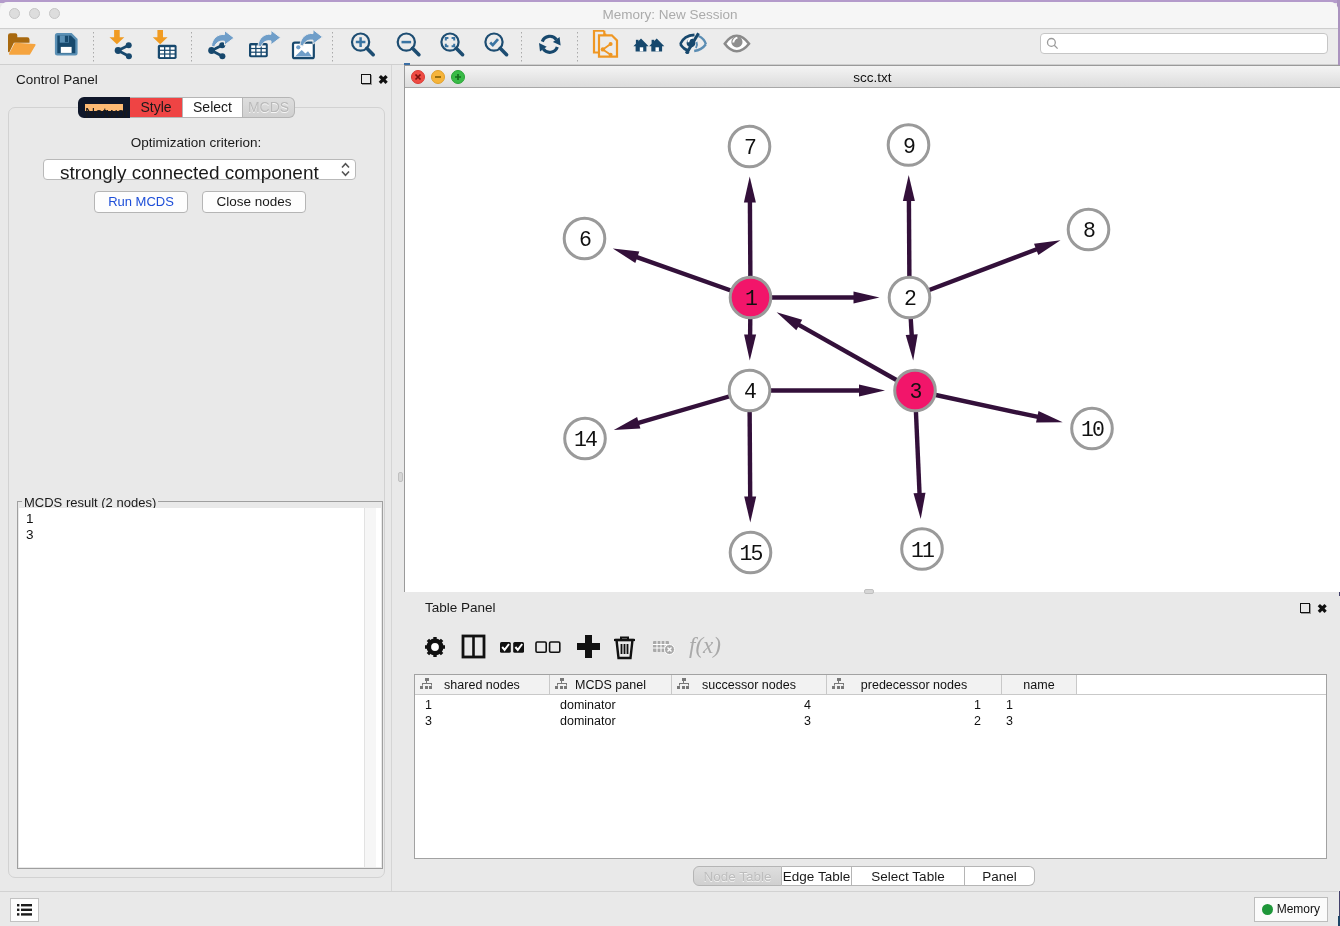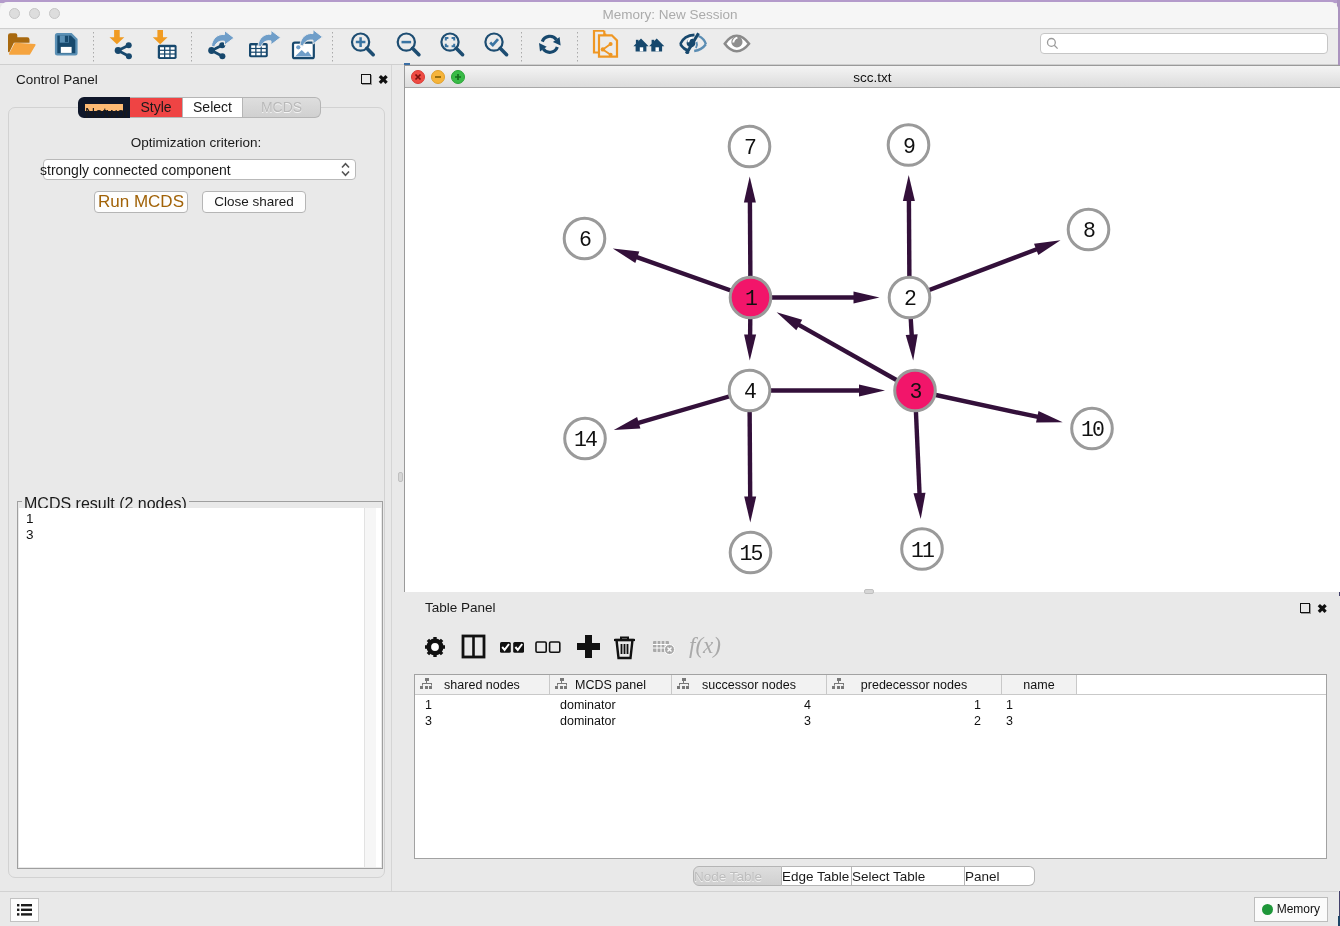--- a/index.html
+++ b/index.html
@@ -164,36 +164,36 @@
 <div class="abs" style="left:16px;top:72px;font-size:13.5px;color:#1a1a1a">Control Panel</div>
 <div class="hdrbtn" style="left:361px"></div>
 <div class="hdrx" style="left:378px;top:72px">✖</div>
 
 <div class="abs" style="left:8px;top:107px;width:377px;height:771px;border:1px solid #d2d2d2;border-radius:7px;background:#e9e9e9"></div>
 
 <div id="cptabs" class="abs" style="left:78px;top:97px;height:21px;display:flex;font-size:14px;color:#1a1a1a;text-align:center;line-height:19px">
 <div style="width:52px;background:#fdba74;border:7px solid #0f172a;border-radius:6px 0 0 6px">Network</div>
 <div style="width:53px;background:#ef4444;border:1px solid #b5b5b5;border-left:none">Style</div>
 <div style="width:60px;background:#fff;border:1px solid #b5b5b5;border-left:none">Select</div>
-<div style="width:78px;background:linear-gradient(#dedede,#d0d0d0);border:1px solid #b5b5b5;border-left:none;border-radius:0 6px 6px 0;color:#b9b9b9;text-shadow:0 1px 0 #f5f5f5">MCDS</div>
+<div style="width:52px;background:linear-gradient(#dedede,#d0d0d0);border:1px solid #b5b5b5;border-left:none;border-radius:0 6px 6px 0;color:#b9b9b9;text-shadow:0 1px 0 #f5f5f5">MCDS</div>
 </div>
 <div class="abs" style="left:0;top:135px;width:392px;text-align:center;font-size:13.5px;color:#1a1a1a">Optimization criterion:</div>
 
 <div class="abs" style="left:43px;top:159px;width:313px;height:21px;background:#fff;border:1px solid #b9b9b9;border-radius:4px"></div>
-<div class="abs" style="left:40px;top:162px;font-size:14px;color:#1a1a1a">strongly connected component</div>
+<div class="abs" style="left:60px;top:162px;font-size:19px;color:#1a1a1a">strongly connected component</div>
 <svg class="abs" style="left:340px;top:162px" width="11" height="15" viewBox="0 0 11 15">
     <path d="M2 5.5L5.5 1.7L9 5.5" fill="none" stroke="#555" stroke-width="1.6"></path>
     <path d="M2 9.5L5.5 13.3L9 9.5" fill="none" stroke="#555" stroke-width="1.6"></path>
   </svg>
 
-<div class="abs" style="left:94px;top:191px;width:94px;height:22px;background:#fdfdfd;border:1px solid #b5b5b5;border-radius:4px;text-align:center;font-size:17px;color:#a16207;line-height:20px">Run MCDS</div>
-<div class="abs" style="left:202px;top:191px;width:104px;height:22px;background:#fdfdfd;border:1px solid #b5b5b5;border-radius:4px;text-align:center;font-size:13.5px;color:#1a1a1a;line-height:20px">Close shared</div>
+<div class="abs" style="left:94px;top:191px;width:94px;height:22px;background:#fdfdfd;border:1px solid #b5b5b5;border-radius:4px;text-align:center;font-size:13px;color:#1d4ed8;line-height:20px">Run MCDS</div>
+<div class="abs" style="left:202px;top:191px;width:104px;height:22px;background:#fdfdfd;border:1px solid #b5b5b5;border-radius:4px;text-align:center;font-size:13.5px;color:#1a1a1a;line-height:20px">Close nodes</div>
 
 <div class="abs" style="left:17px;top:501px;width:366px;height:368px;border:1px solid #9f9f9f"></div>
-<div class="abs" style="left:22px;top:495px;font-size:16px;color:#1a1a1a;background:#e9e9e9;padding:0 2px">MCDS result (2 nodes)</div>
+<div class="abs" style="left:22px;top:495px;font-size:13px;color:#1a1a1a;background:#e9e9e9;padding:0 2px">MCDS result (2 nodes)</div>
 <div class="abs" style="left:19px;top:508px;width:362px;height:359px;background:#fff"></div>
 <div class="abs" style="left:364px;top:508px;width:12px;height:359px;background:#f6f6f6;border-left:1px solid #e2e2e2"></div>
 <div class="abs" style="left:26px;top:511px;font-size:13.5px;color:#111;line-height:16px">1<br>3</div>
 
 <div class="abs" style="left:404px;top:63px;width:6px;height:3px;background:#3a6ea5"></div>
 <div class="abs" style="left:404px;top:65px;width:936px;height:527px;background:#fff;border-left:1px solid #9a9a9a;border-top:1px solid #9a9a9a"></div>
 <div class="abs" style="left:405px;top:66px;width:935px;height:22px;background:linear-gradient(#f4f4f4,#dcdcdc);border-bottom:1px solid #a8a8a8"></div>
 <div class="abs" style="left:411px;top:70px;width:14px;height:14px;border-radius:50%;background:#ee4b43;border:1px solid #d93b35"></div>
 <div class="abs" style="left:431px;top:70px;width:14px;height:14px;border-radius:50%;background:#f6b43a;border:1px solid #e0a02c"></div>
 <div class="abs" style="left:451px;top:70px;width:14px;height:14px;border-radius:50%;background:#39bb47;border:1px solid #2aa337"></div>
@@ -334,21 +334,21 @@
     </div>
 <div style="display:flex;height:16px;align-items:center">
       <div style="width:135px;padding-left:10px">3</div>
       <div style="width:122px;padding-left:10px">dominator</div>
       <div style="width:155px;text-align:right;padding-right:16px">3</div>
       <div style="width:175px;text-align:right;padding-right:21px">2</div>
       <div style="width:75px;padding-left:4px">3</div>
     </div>
 </div>
 
-<div id="bottabs" class="abs" style="left:693px;top:866px;height:20px;display:flex;font-size:13.5px;color:#1a1a1a;line-height:19px">
+<div id="bottabs" class="abs" style="left:693px;top:866px;height:20px;display:flex;font-size:13.5px;color:#1a1a1a;text-align:center;line-height:19px">
 <div style="width:89px;background:linear-gradient(#dedede,#d0d0d0);border:1px solid #b5b5b5;border-radius:6px 0 0 6px;color:#bdbdbd;text-shadow:0 1px 0 #f3f3f3">Node Table</div>
 <div style="width:70px;background:#fff;border:1px solid #b5b5b5;border-left:none">Edge Table</div>
 <div style="width:113px;background:#fff;border:1px solid #b5b5b5;border-left:none">Select Table</div>
 <div style="width:70px;background:#fff;border:1px solid #b5b5b5;border-left:none;border-radius:0 6px 6px 0">Panel</div>
 </div>
 <style>
 .hcell{display:flex;align-items:center;background:#f2f2f2;border-right:1px solid #c9c9c9;border-bottom:1px solid #c9c9c9;justify-content:center;position:relative}
 .noicon::before{display:none!important}
 .hcell::before{content:"";position:absolute;left:5px;top:3px;width:13px;height:11px;background:
 linear-gradient(#787878,#787878) 4.6px 0px/4px 3.2px no-repeat,

